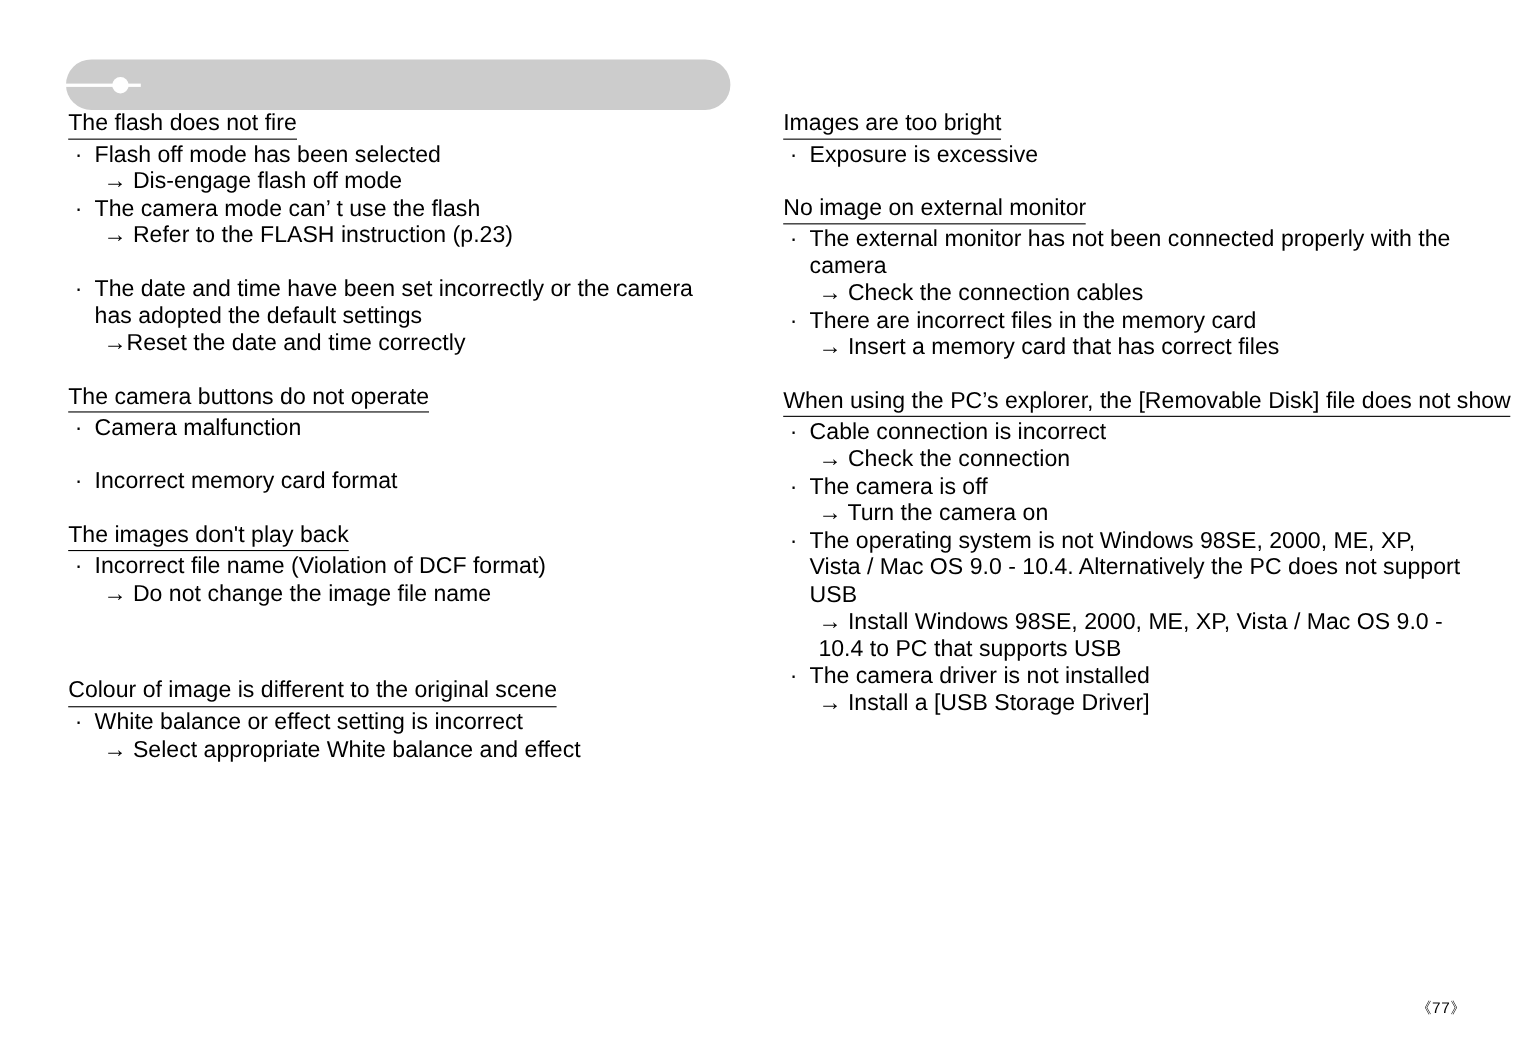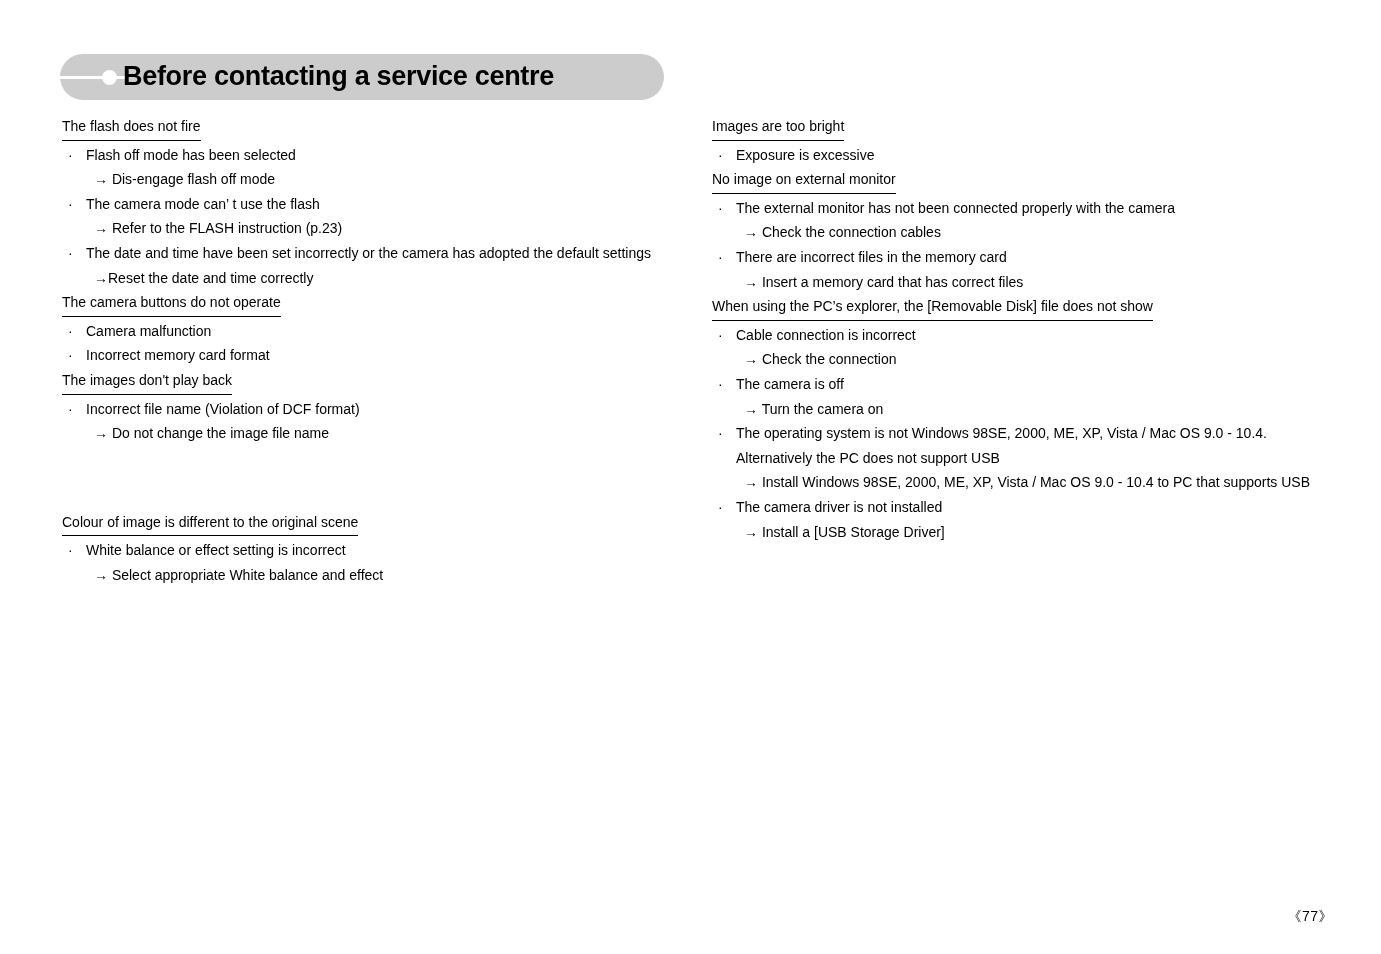--- a/index.html
+++ b/index.html
@@ -53,29 +53,29 @@
     transform: translateY(-52%);
     font-size: 27px;
     font-weight: bold;
     letter-spacing: -0.3px;
     white-space: nowrap;
   }
 
   
   .col {
     position: absolute;
-    top: 114px;
-    font-size: 14px;
+    top: 100px;
+    font-size: 21px;
     line-height: 24.6px;
   }
   .col-left  { left: 62px;  width: 600px; }
   .col-right { left: 712px; width: 620px; }
 
   .section { margin-bottom: 0; }
-  .section + .section { }
+  .section + .section { margin-top: 24px; }
   .section.big-gap { margin-top: 64px; }
 
   
   .sec-head {
     display: inline-block;
     border-bottom: 1.4px solid #000;
     padding-bottom: 1px;
     margin-bottom: 2px;
     white-space: nowrap;
   }
@@ -103,21 +103,20 @@
     font-size: 14px;
     letter-spacing: 0.5px;
   }
 </style>
 </head>
 <body>
 
 <div class="header-pill">
   <div class="pill-marker"></div>
   <div class="pill-dot"></div>
-  <div class="pill-title">Before contacting a service centre</div>
 </div>
 
 <div class="col col-left" id="left-column">
     <div class="section"><div class="sec-head">The flash does not fire</div><div class="item"><span class="bullet">·</span><span>Flash off mode has been selected</span></div><div class="arrow">→ Dis-engage flash off mode</div><div class="item"><span class="bullet">·</span><span>The camera mode can’ t use the flash</span></div><div class="arrow">→ Refer to the FLASH instruction (p.23)</div></div>
     <div class="section"><div class="item"><span class="bullet">·</span><span>The date and time have been set incorrectly or the camera has adopted the default settings</span></div><div class="arrow">→Reset the date and time correctly</div></div>
     <div class="section"><div class="sec-head">The camera buttons do not operate</div><div class="item"><span class="bullet">·</span><span>Camera malfunction</span></div></div>
     <div class="section"><div class="item"><span class="bullet">·</span><span>Incorrect memory card format</span></div></div>
     <div class="section"><div class="sec-head">The images don't play back</div><div class="item"><span class="bullet">·</span><span>Incorrect file name (Violation of DCF format)</span></div><div class="arrow">→ Do not change the image file name</div></div>
     <div class="section big-gap"><div class="sec-head">Colour of image is different to the original scene</div><div class="item"><span class="bullet">·</span><span>White balance or effect setting is incorrect</span></div><div class="arrow">→ Select appropriate White balance and effect</div></div>
   </div>

